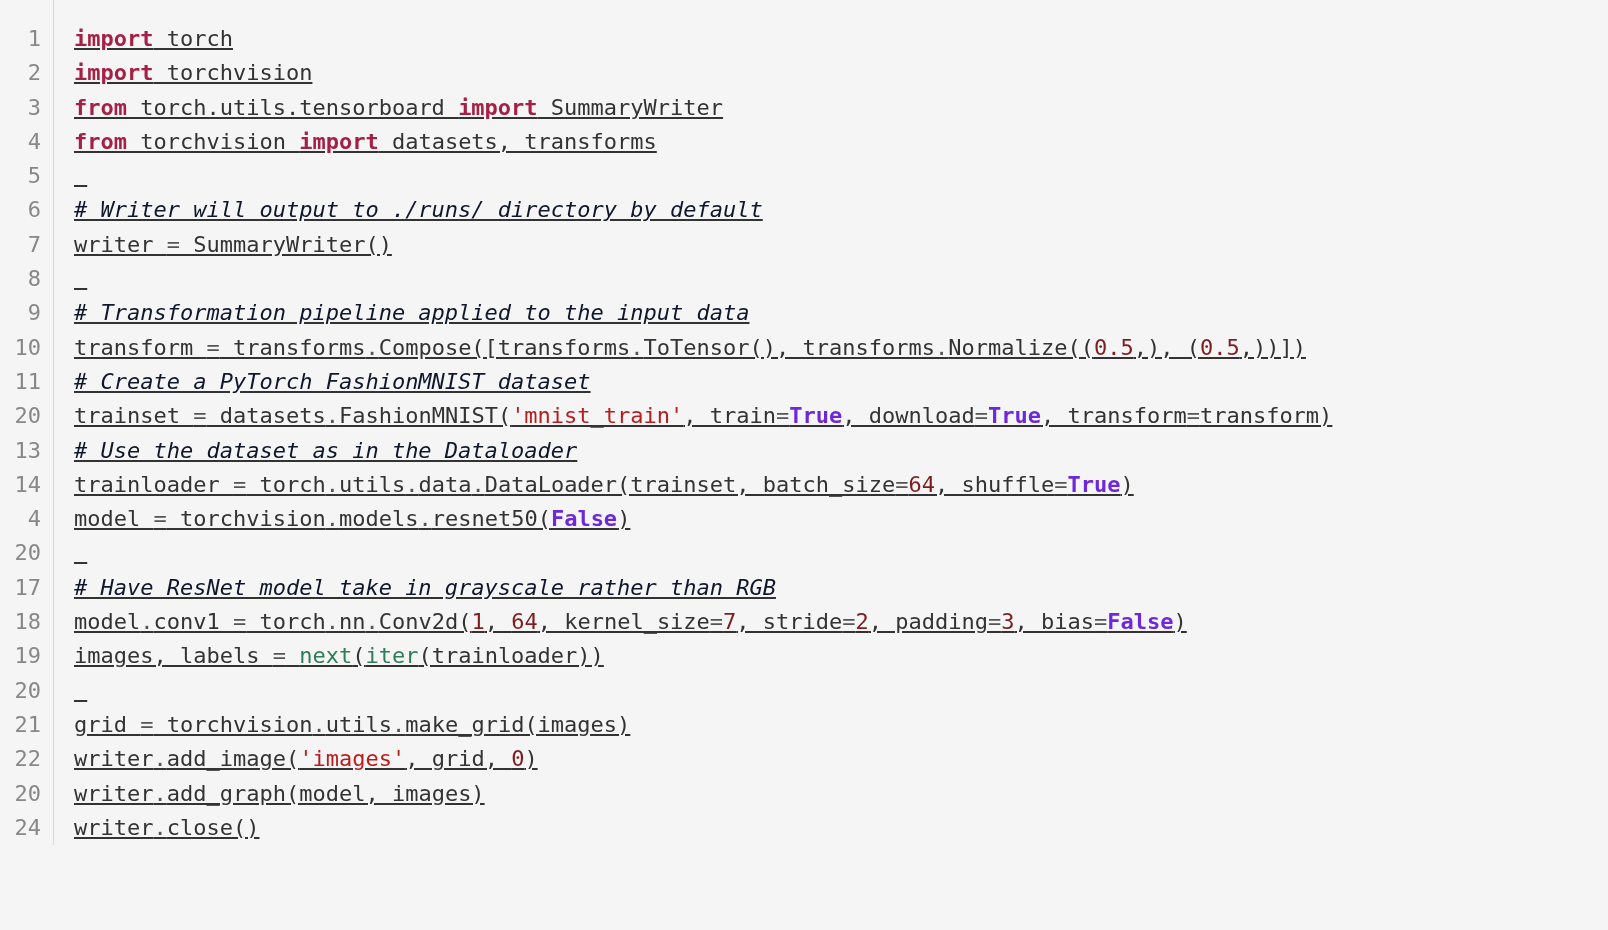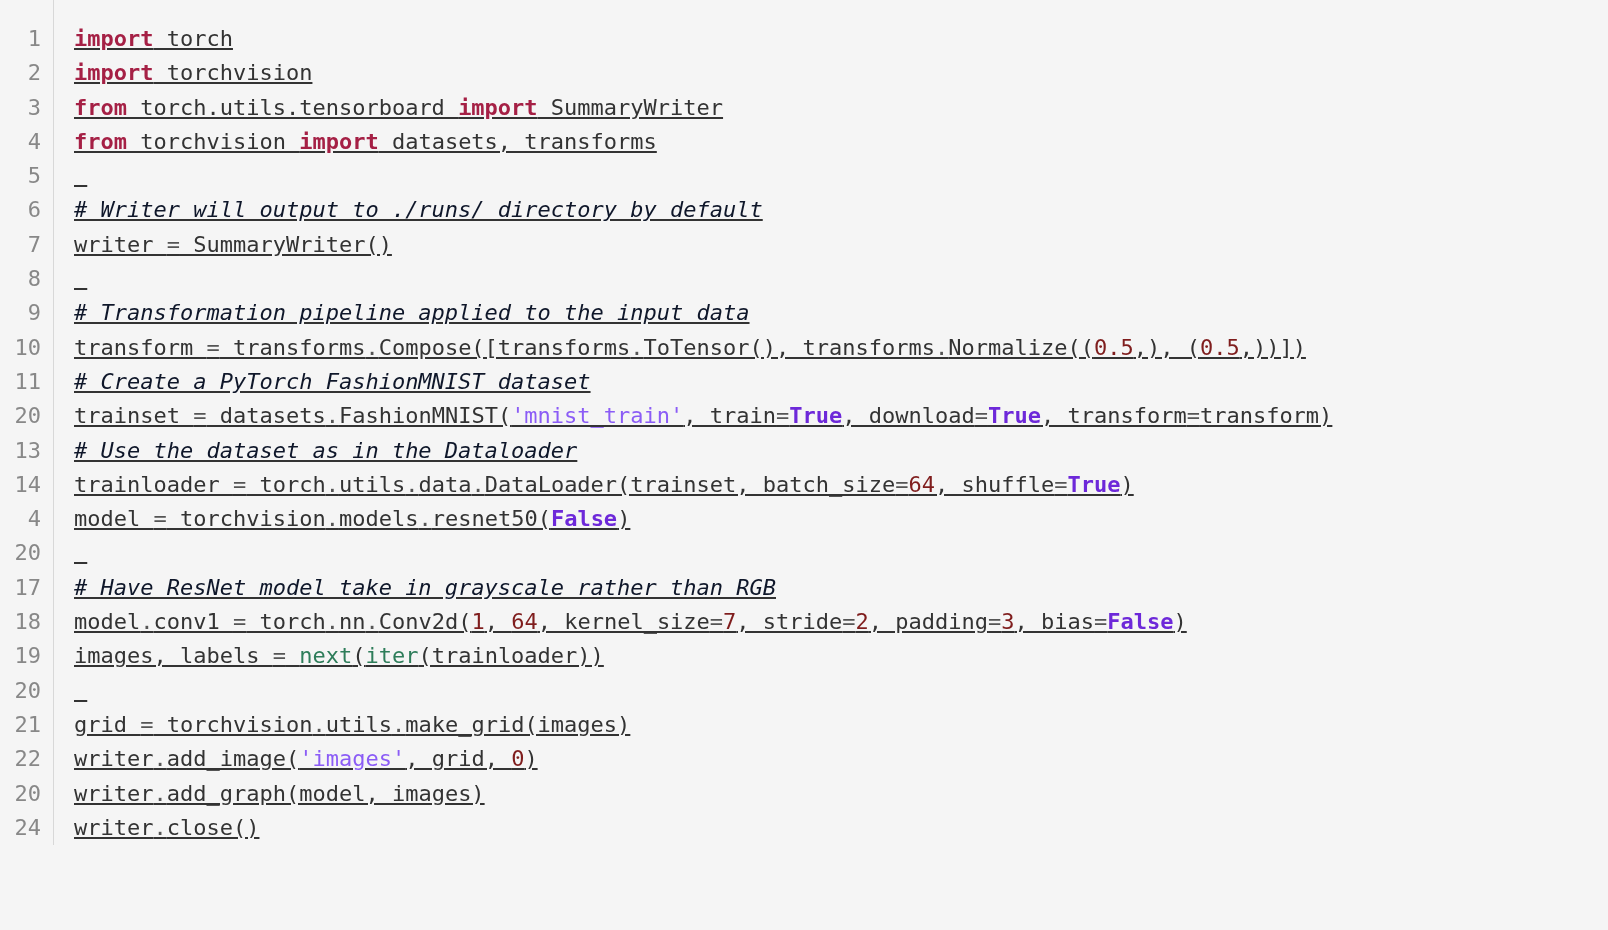--- a/index.html
+++ b/index.html
@@ -37,21 +37,21 @@
     padding-top: 22px;
     flex: 1;
     white-space: pre;
   }
   .line {
     height: 34.3px;
     text-decoration: underline;
   }
   .kw { color: #a52045; font-weight: bold; }
   .cm { color: #0f172a; font-style: italic; }
-  .st { color: #8b5cf6; }
+  .st { color: #b91c1c; }
   .nm { color: #7f1d1d; }
   .bi { color: #2e7d5a; text-align: center; }
   .op { color: #555; }
   .bool { color: #6d28d9; font-weight: bold; }
 </style>
 </head>
 <body>
 
 <div class="code-container">
   <div class="gutter" id="gutter">

